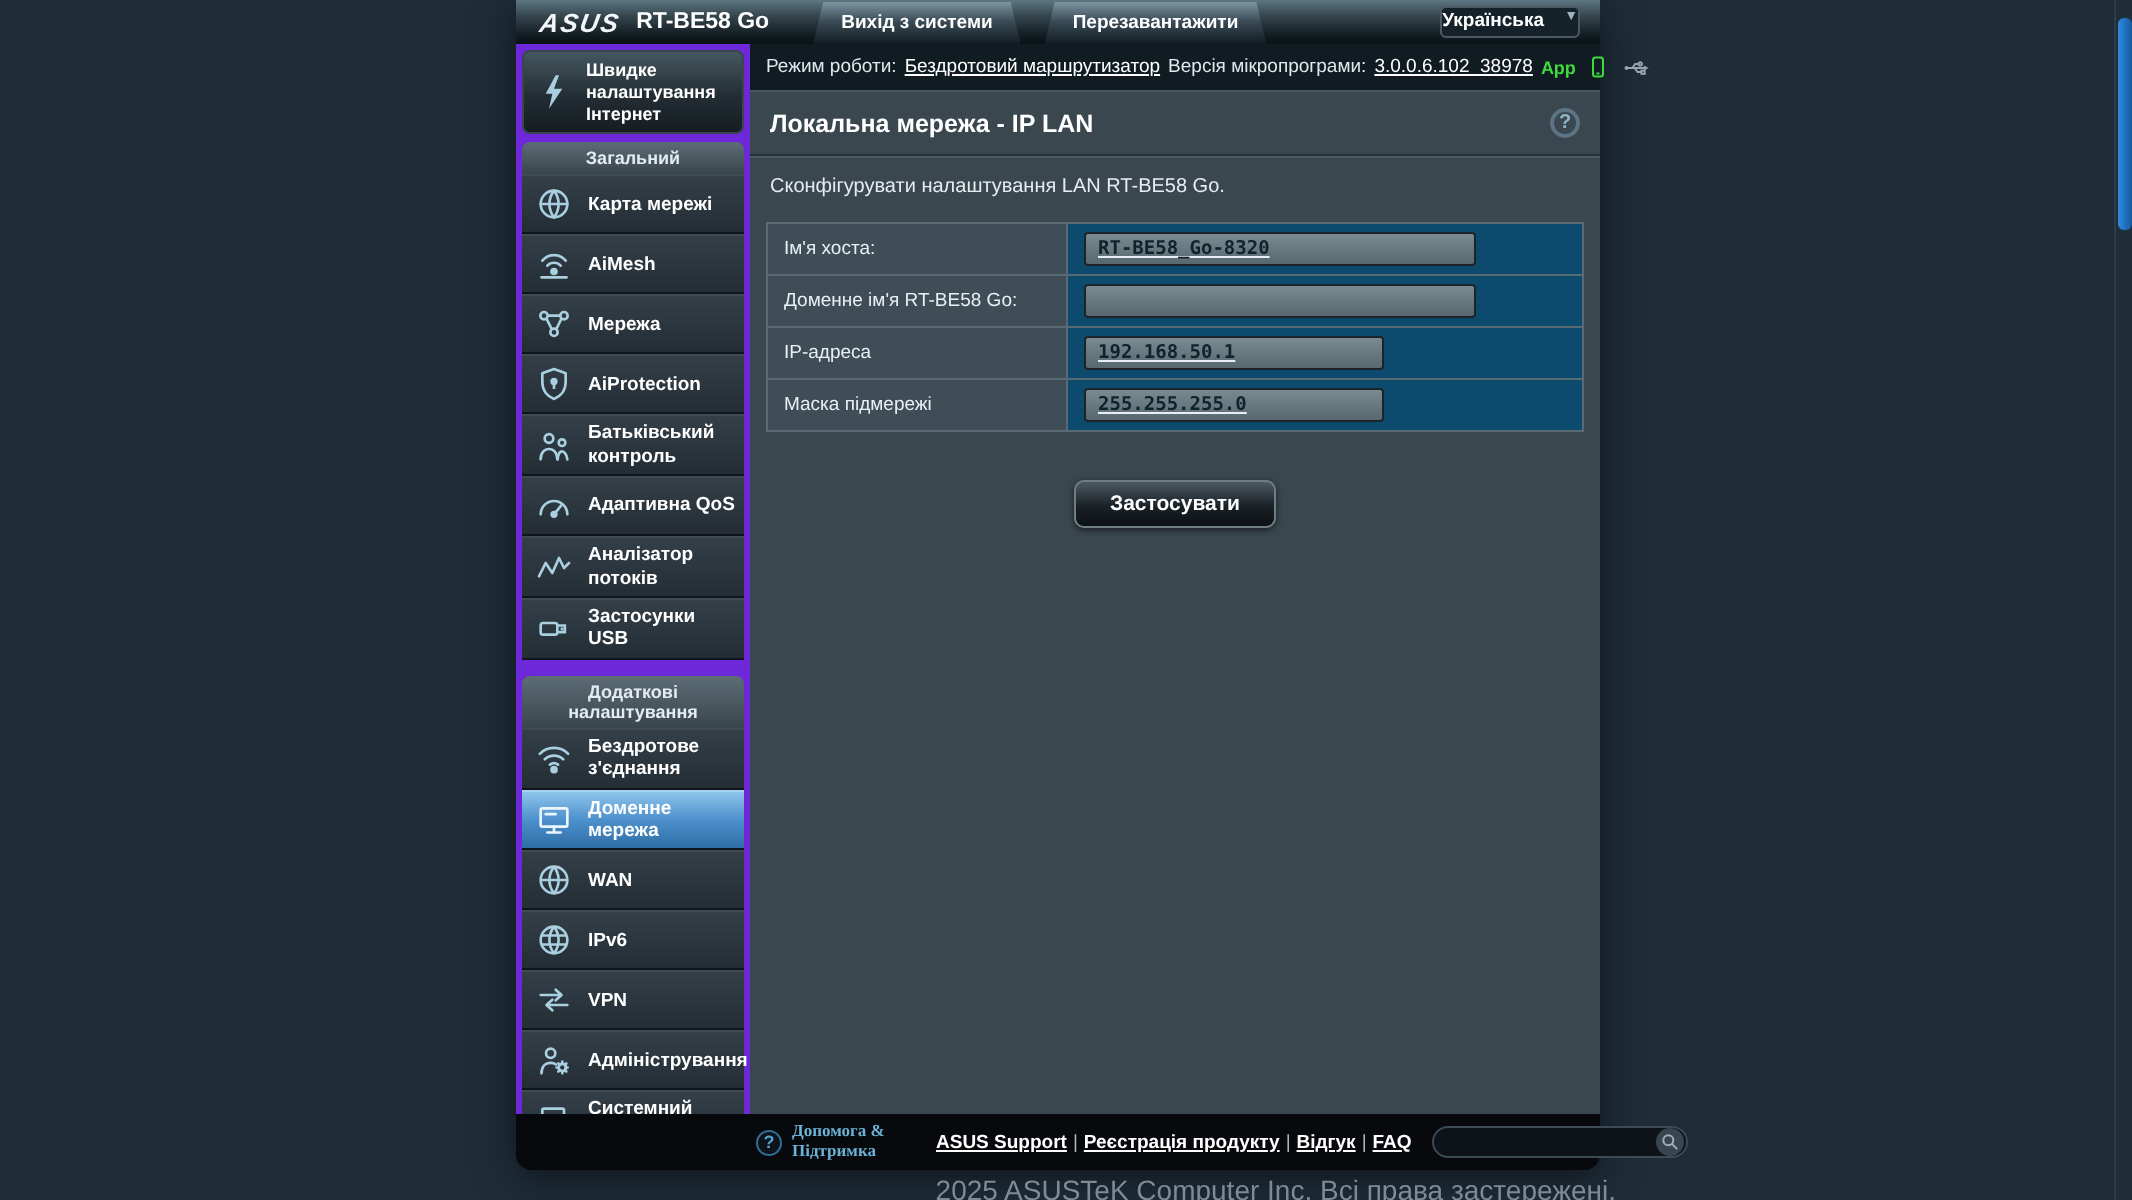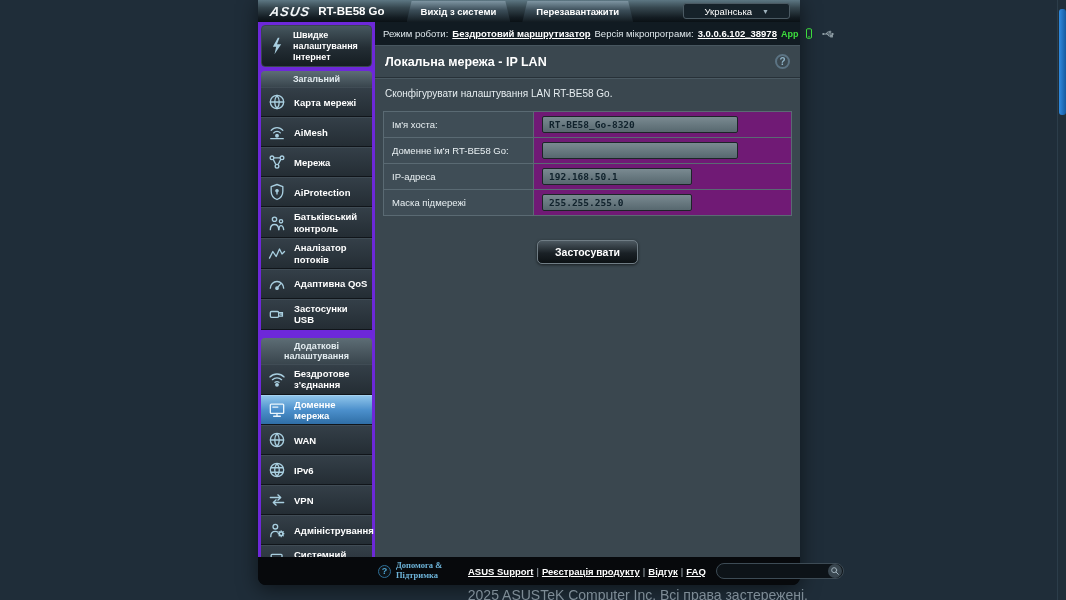--- a/index.html
+++ b/index.html
@@ -27,23 +27,23 @@
   .model { font-weight:bold; font-size:11.5px; color:#fff; margin-right:22px; }
   .tb-btn {
     background:linear-gradient(180deg,#7e95a2 0%,#3b4d58 45%,#121b21 100%);
     color:#fff; font-size:9.5px; font-weight:bold; border:none;
     padding:4px 14px 5px; margin-right:12px; cursor:pointer;
     clip-path:polygon(5px 0, calc(100% - 5px) 0, 100% 100%, 0 100%);
     height:21px; align-self:flex-start; margin-top:1px;
     font-family:"Liberation Sans", sans-serif;
   }
   .lang {
-    margin-left:auto; display:flex; align-items:center; gap:10px;
+    margin-left:auto; display:flex; gap:10px;
     background:#16222a; border:1px solid #4b5a63; border-radius:3px;
-    padding:1px 20px; font-size:9.5px; font-weight:normal; color:#fff; cursor:pointer;
+    padding:1px 0; font-size:9.5px; font-weight:bold; color:#fff; cursor:pointer;
     height:16px; margin-right:4px;
   }
   .lang .caret { font-size:7px; color:#9fb2bd; }
   
   .bodyrow { flex:1 1 auto; display:flex; min-height:0; }
   
   .sidebar { width:117px; flex:0 0 117px; background:#6d28d9; padding:3px 3px 0; }
   .qis {
     display:flex; align-items:center; gap:5px; cursor:pointer;
     background:linear-gradient(180deg,#46575f 0%,#232d34 55%,#151d22 100%);
@@ -71,21 +71,21 @@
   .nicon { width:22px; flex:0 0 22px; height:22px; color:#a9cfe0; display:flex;
     align-items:center; justify-content:center; }
   .nav-item.active .nicon { color:#eaf5fc; }
   .nicon svg { width:20px; height:20px; display:block; }
   
   .main { flex:1 1 auto; display:flex; flex-direction:column; background:#0b1014; min-width:0; }
   .statusbar {
     height:23px; flex:0 0 23px; background:#111b22; display:flex; align-items:center;
     padding:0 8px; font-size:9.5px; color:#dfe8ec; gap:4px; white-space:nowrap;
   }
-  .statusbar a { color:#fff; font-weight:bold; text-decoration:underline; cursor:pointer; }
+  .statusbar a { color:#fff; font-weight:normal; text-decoration:underline; cursor:pointer; }
   .sb-right { margin-left:auto; display:flex; align-items:center; gap:5px; }
   .app-label { color:#3ddc3d; font-size:9px; font-weight:bold; }
   .sb-right svg { display:block; }
   
   .tabbar { height:27px; flex:0 0 27px; display:flex; align-items:flex-end; padding:0 0 0 3px; background:#0b1014; }
   .tab {
     background:linear-gradient(180deg,#46545d 0%,#29333a 100%);
     color:#fff; font-size:9.5px; font-weight:bold; padding:5px 9px 5px;
     margin-right:3px; cursor:pointer; white-space:nowrap;
     clip-path:polygon(5px 0, calc(100% - 5px) 0, 100% 100%, 0 100%);
@@ -100,21 +100,21 @@
   .panel-title { flex:1; font-size:12.5px; font-weight:bold; color:#fff; }
   .help-circle {
     width:15px; height:15px; border-radius:50%; border:2px solid #5b7383;
     color:#8fb4c8; font-size:10px; font-weight:bold; display:flex;
     align-items:center; justify-content:center; cursor:pointer; line-height:1;
   }
   .panel-desc { font-size:10px; color:#e6edf0; padding:9px 10px 10px; border-top:1px solid #4a5962; }
   table.form { border-collapse:collapse; margin:2px 8px 0; width:calc(100% - 16px); }
   table.form td { border:1px solid #5a6a73; padding:4px 8px; }
   td.flabel { background:#3f4d56; width:150px; font-size:9.5px; color:#e9f0f3; }
-  td.fvalue { background:#701a75; }
+  td.fvalue { background:#0c4a6e;text-decoration:underline; }
   .inp {
     background:linear-gradient(180deg,#7a8a91 0%,#57686f 100%);
     border:1px solid #1d2428; border-radius:2px; height:17px;
     font-family:"DejaVu Sans Mono", monospace; font-size:9.5px; font-weight:bold;
     color:#10222c; padding:1px 6px; display:block;
   }
   .w-md { width:150px; } .w-lg { width:196px; }
   .apply-btn {
     display:block; margin:24px auto 0;
     background:linear-gradient(180deg,#4d5961 0%,#1a2126 55%,#0c1114 100%);
@@ -246,36 +246,36 @@
                 <path d="M4 20c0-4 2.3-6.2 5-6.2s5 2.2 5 6.2"></path>
                 <circle cx="16.8" cy="10" r="2"></circle>
                 <path d="M14.2 20c.3-3.2 1.4-4.8 2.6-4.8s2.8 1.6 3.2 4.8"></path>
               </svg>
           </span>
           <span class="nlabel">Батьківський контроль</span>
         </div>
 
         <div class="nav-item">
           <span class="nicon">
-            <svg viewBox="0 0 24 24" fill="none" stroke="currentColor" stroke-width="1.6" stroke-linecap="round" stroke-linejoin="round">
-                <path d="M3 17l4-8 4 6 4-9 3 6 3-3"></path>
-              </svg>
-          </span>
-          <span class="nlabel">Аналізатор потоків</span>
-        </div>
-
-        <div class="nav-item">
-          <span class="nicon">
             <svg viewBox="0 0 24 24" fill="none" stroke="currentColor" stroke-width="1.6" stroke-linecap="round">
                 <path d="M4 17a8 8 0 1 1 16 0"></path>
                 <path d="M12 17l4.5-5.5"></path>
                 <circle cx="12" cy="17" r="1.4" fill="currentColor"></circle>
               </svg>
           </span>
           <span class="nlabel">Адаптивна QoS</span>
+        </div>
+
+        <div class="nav-item">
+          <span class="nicon">
+            <svg viewBox="0 0 24 24" fill="none" stroke="currentColor" stroke-width="1.6" stroke-linecap="round" stroke-linejoin="round">
+                <path d="M3 17l4-8 4 6 4-9 3 6 3-3"></path>
+              </svg>
+          </span>
+          <span class="nlabel">Аналізатор потоків</span>
         </div>
 
         <div class="nav-item">
           <span class="nicon">
             <svg viewBox="0 0 24 24" fill="none" stroke="currentColor" stroke-width="1.6">
                 <rect x="4" y="9" width="10" height="7" rx="1.5"></rect>
                 <path d="M14 10.5h4.5v4H14M16 12.5h1.5"></path>
               </svg>
           </span>
           <span class="nlabel">Застосунки USB</span>

